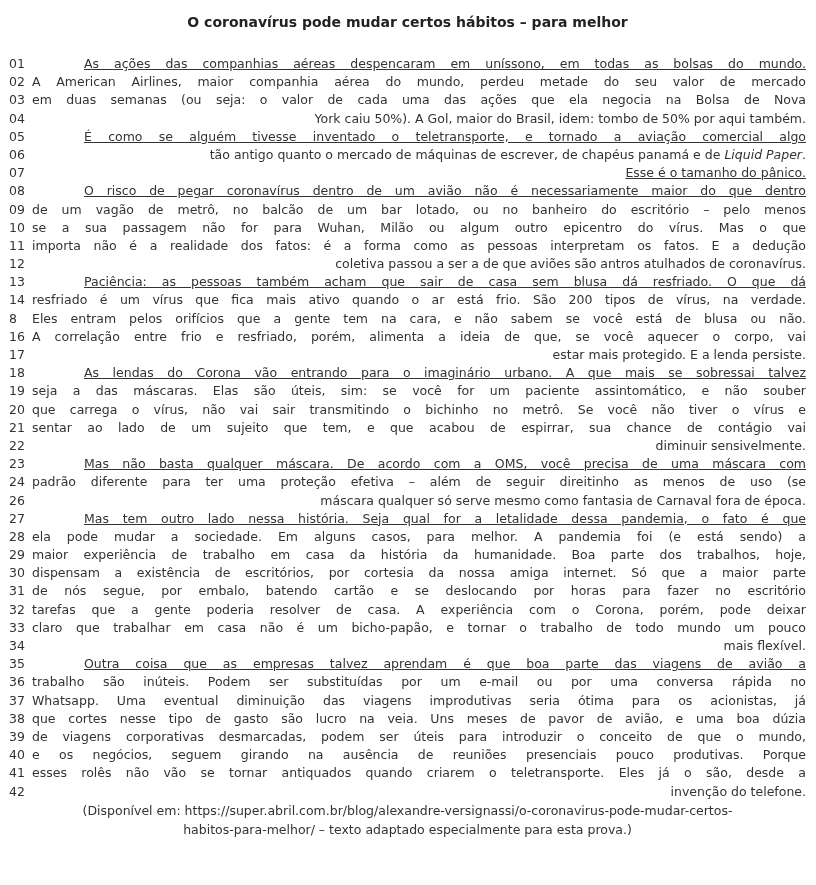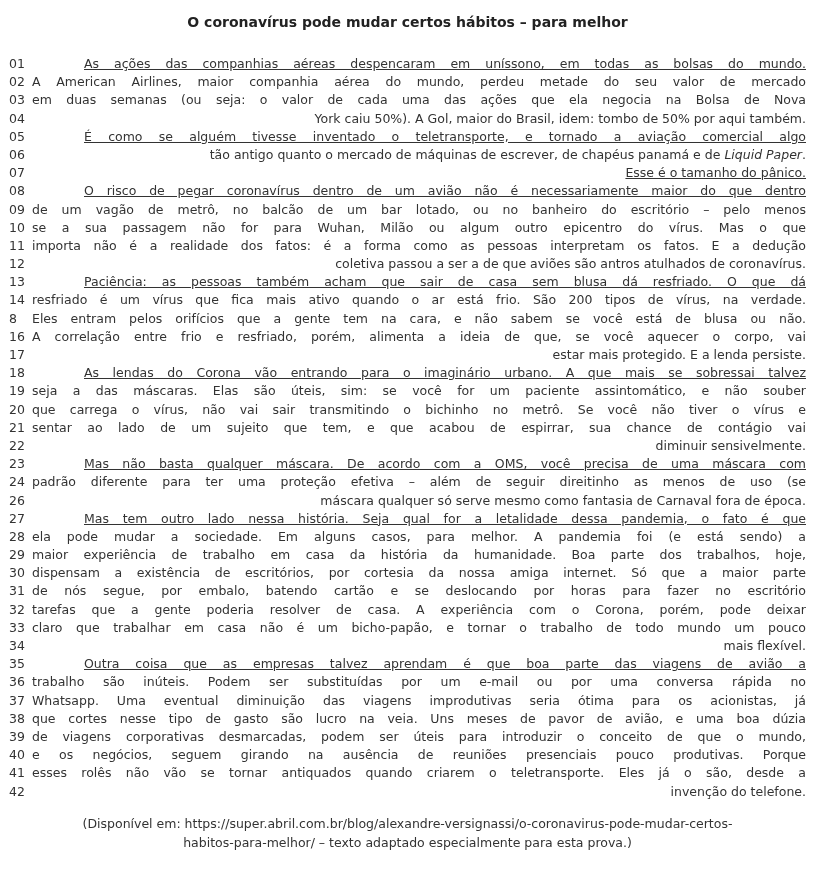--- a/index.html
+++ b/index.html
@@ -49,21 +49,20 @@
   .txt.just {
     text-align: justify;
     text-align-last: justify;
   }
   .txt.indent {
     text-indent: 52px;
     text-decoration: underline;
   }
   .it { font-style: italic; margin-top: 18px; }
   .doc-footer {
-    margin-top: 13px;
     text-align: center;
     font-size: 12.5px;
     line-height: 19px;
   }
 </style>
 </head>
 <body>
 
 <div class="page">
 

